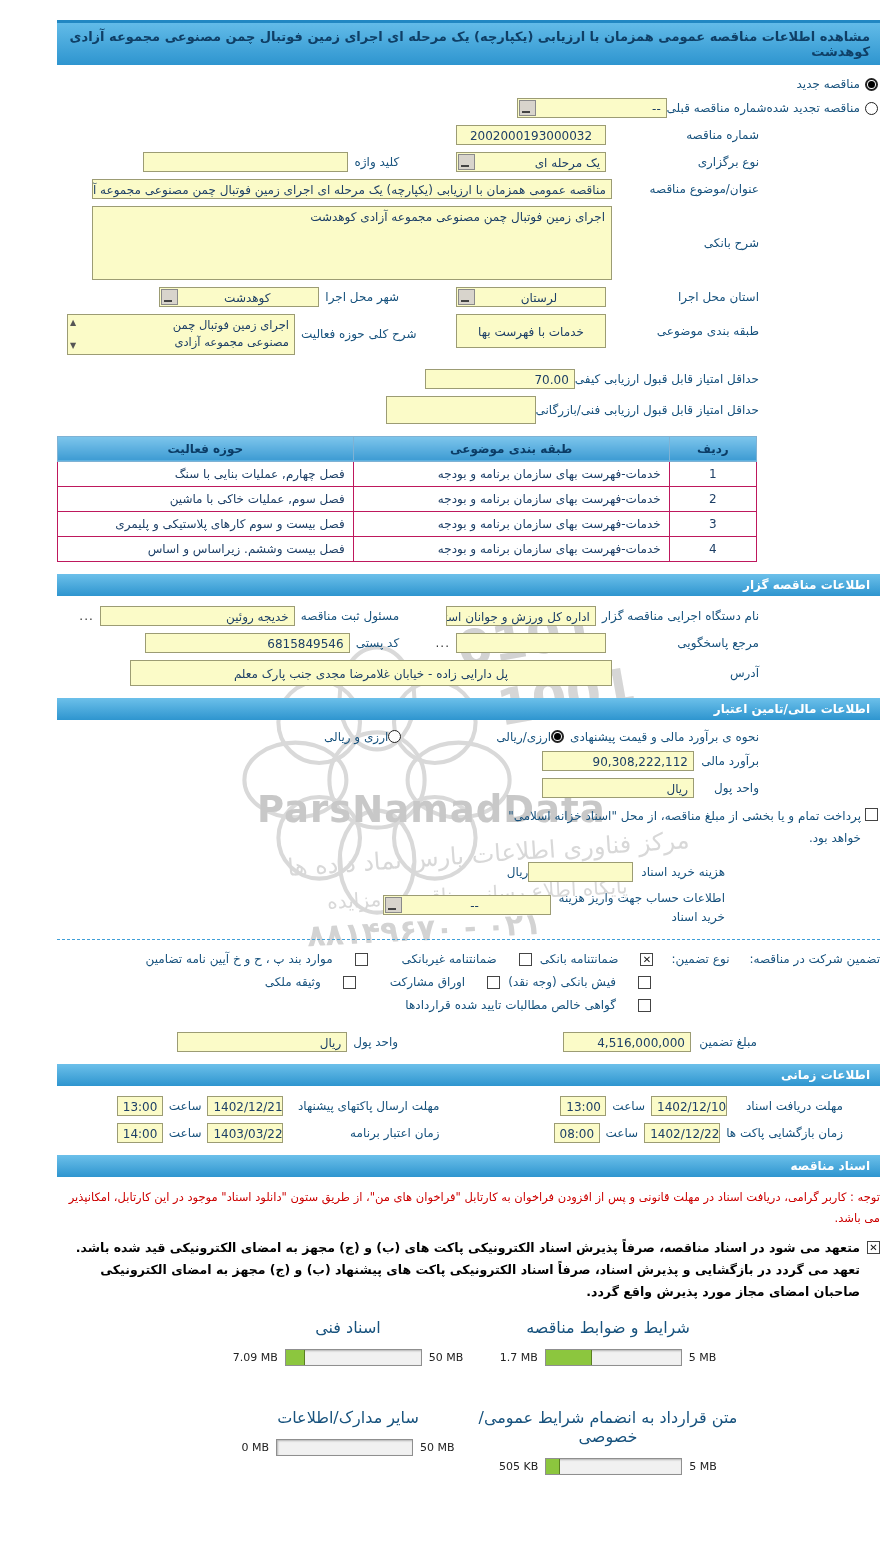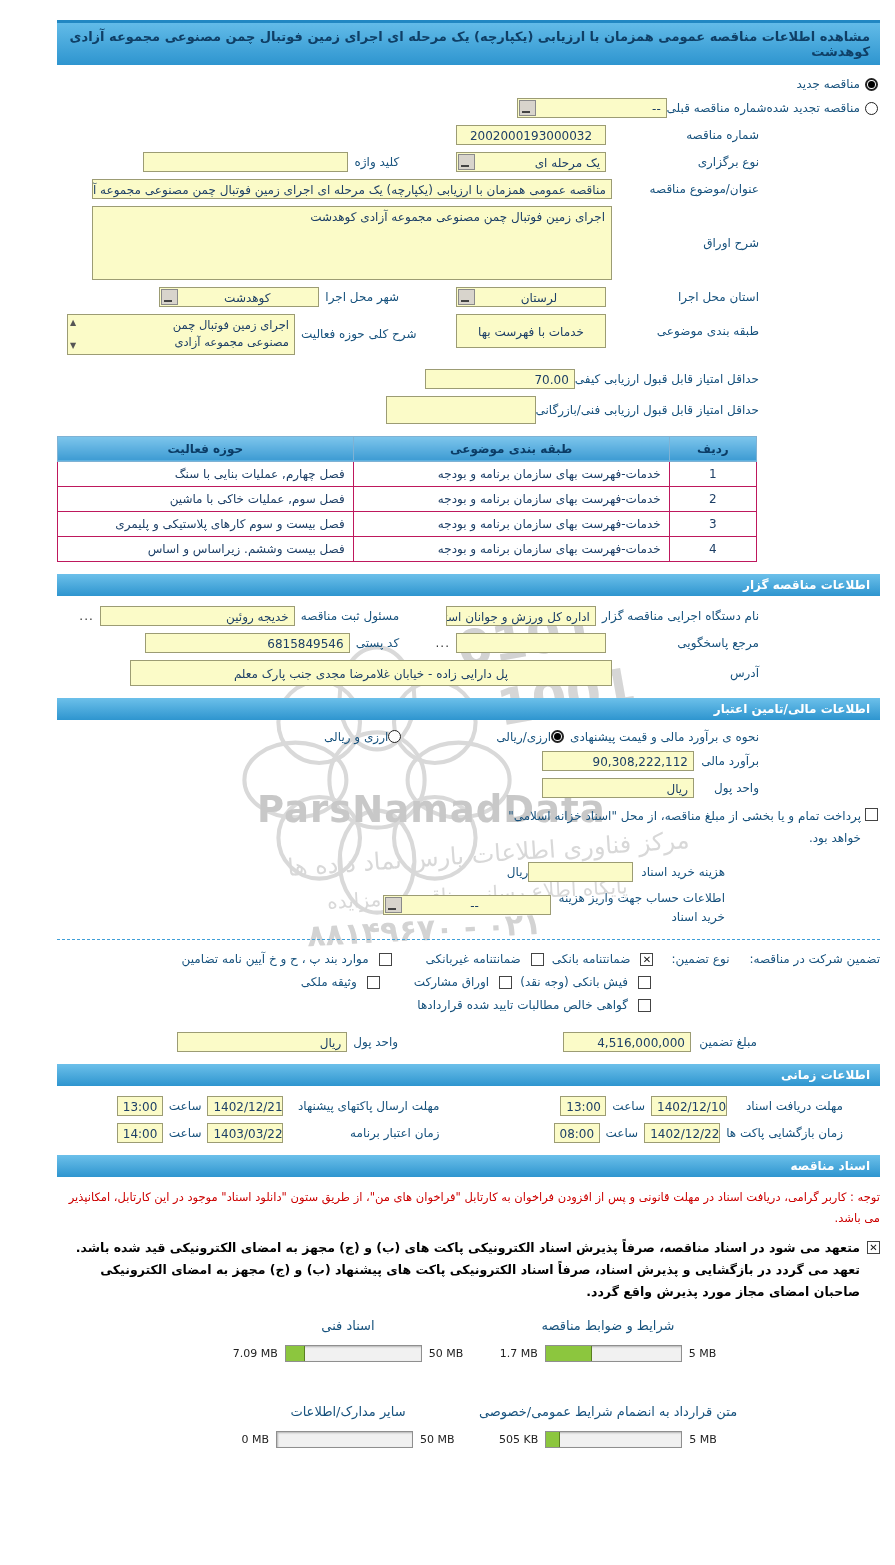--- a/index.html
+++ b/index.html
@@ -45,31 +45,31 @@
   
   .tbl{border-collapse:collapse;margin:12px 123px 6px 0;}
   .tbl th{background:linear-gradient(#7ec6ec,#3d9bd3);color:#0b3c66;font-size:12px;border:1px solid #7fb2d4;padding:2px 24px;height:20px;}
   .tbl td{border:1px solid #be185d;background:#fff;color:#1d3f66;font-size:12px;padding:2px 8px;height:20px;text-align:right;}
   .tbl th:nth-child(1){width:40px;} .tbl th:nth-child(2){width:322px;} .tbl th:nth-child(3){width:300px;}
   .tbl td:nth-child(1){text-align:center;}
   
   .dashsep{border-top:1px dashed #3f9fd8;margin:12px 0;}
   
   .guar-row{display:flex;align-items:center;gap:8px;font-size:12px;color:#17527d;margin:9px 0;}
-  .guar-item{display:flex;align-items:center;gap:10px;white-space:nowrap;}
+  .guar-item{display:flex;align-items:center;gap:22px;white-space:nowrap;}
   .guar-indent{padding-right:229px;}
   .gap26{margin-left:26px;}
   
   .inp-dt{width:76px;text-align:center;direction:ltr;}
   .inp-tm{width:46px;direction:ltr;}
   
   .upgrid{width:520px;margin:0 142px 0 0;}
   .uprow{display:flex;margin-top:16px;}
   .upcell{width:260px;}
-  .uplabel{text-align:center;font-size:13px;color:#17527d;margin-bottom:12px;}
+  .uplabel{text-align:center;font-size:16px;color:#17527d;margin-bottom:12px;}
   .upbar{display:flex;direction:ltr;align-items:center;justify-content:center;gap:7px;font-size:11px;color:#222;}
   .track{width:135px;height:15px;background:#f1f1f1;border:1px solid #8f8f8f;box-shadow:inset 1px 1px 2px rgba(0,0,0,.25);position:relative;}
   .fill{position:absolute;left:0;top:0;bottom:0;background:#8cc63e;border-right:1px solid #5a7e22;box-sizing:border-box;}
   
   .rednote{color:#c00;font-size:11.5px;line-height:1.8;margin:8px 0;}
   .commit{display:flex;align-items:flex-start;gap:7px;font-weight:bold;color:#000;font-size:12.5px;line-height:1.75;margin:8px 0;}
 </style>
 </head>
 <body>
 
@@ -132,21 +132,21 @@
         <span class="inp" style="width:205px;"></span>
       </div>
     </div>
 
     <div class="frow pad-col">
       <span class="flabel">عنوان/موضوع مناقصه</span>
       <span class="inp" style="width:520px;">مناقصه عمومی همزمان با ارزیابی (یکپارچه) یک مرحله ای اجرای زمین فوتبال چمن مصنوعی مجموعه آز</span>
     </div>
 
     <div class="frow top pad-col">
-      <span class="flabel" style="margin-top:30px;">شرح اوراق</span>
+      <span class="flabel" style="margin-top:30px;">شرح بانکی</span>
       <span class="ta" style="width:520px;height:74px;">اجرای زمین فوتبال چمن مصنوعی مجموعه آزادی کوهدشت</span>
     </div>
 
     <div class="frow pad-col">
       <div class="half-r">
         <span class="flabel">استان محل اجرا</span>
         <span class="inp dd" style="width:150px;text-align:center;"><span>لرستان</span><span class="ddbtn"></span></span>
       </div>
       <div class="half-l">
         <span class="flabel auto">شهر محل اجرا</span>

